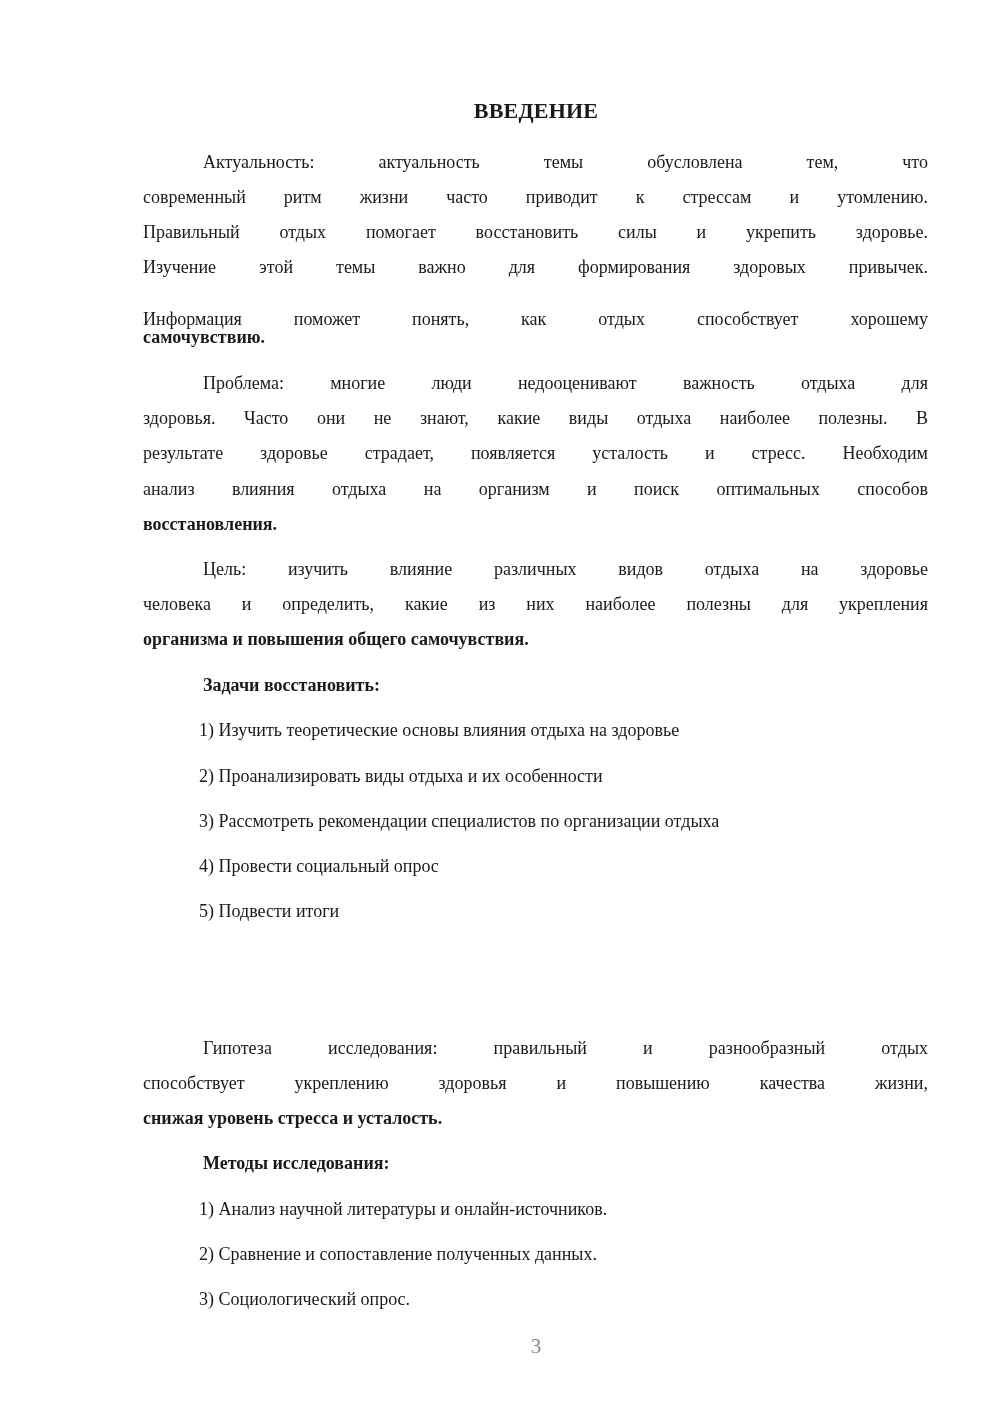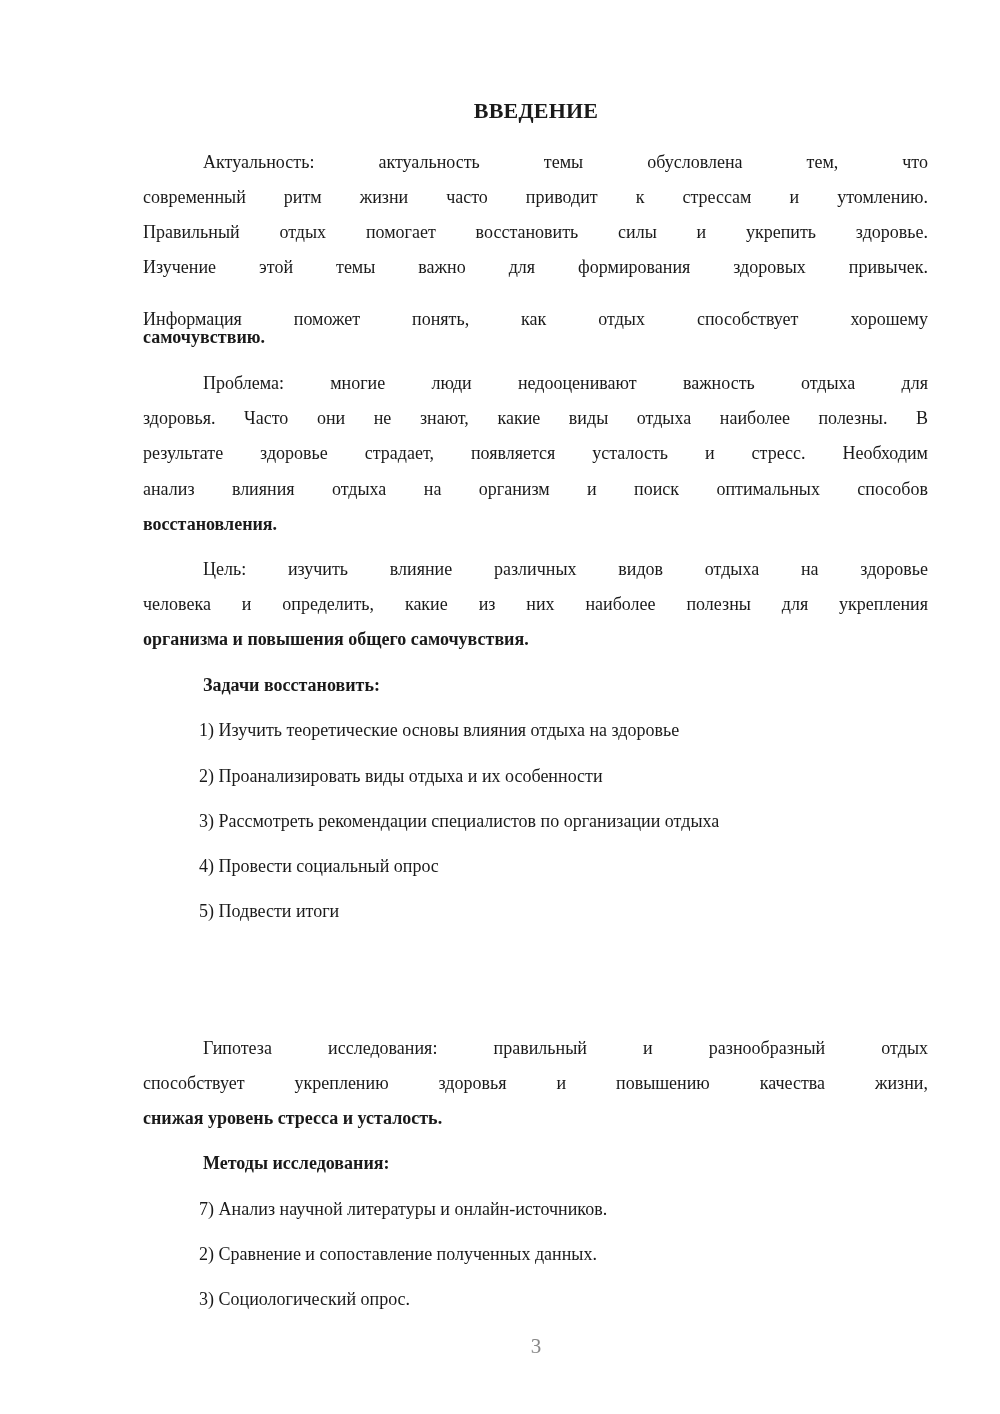--- a/index.html
+++ b/index.html
@@ -58,19 +58,19 @@
 
 
   <div>
     <div class="line just first" style="top:1035px">Гипотеза исследования: правильный и разнообразный отдых</div>
     <div class="line just" style="top:1070px">способствует укреплению здоровья и повышению качества жизни,</div>
     <div class="line plain" style="top:1105px">снижая уровень стресса и усталость.</div>
   </div>
 
   <div>
     <div class="line plain first" style="top:1150px">Методы исследования:</div>
-    <div class="line item" style="top:1196px">7) Анализ научной литературы и онлайн-источников.</div>
+    <div class="line item" style="top:1196px">1) Анализ научной литературы и онлайн-источников.</div>
     <div class="line item" style="top:1241px">2) Сравнение и сопоставление полученных данных.</div>
     <div class="line item" style="top:1286px">3) Социологический опрос.</div>
   </div>
 
   <div class="pagenum">3</div>
 </div>
 
 </body></html>

